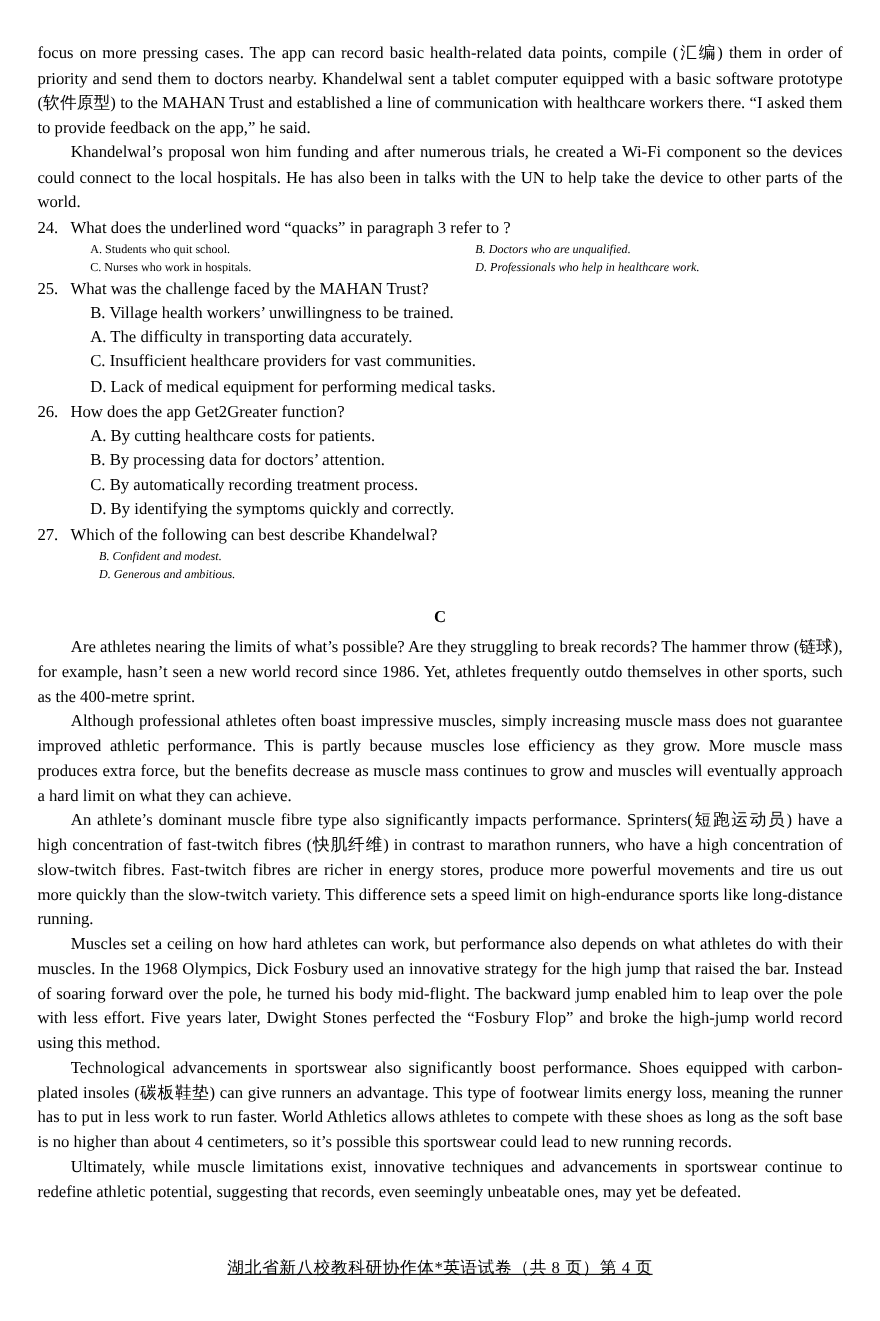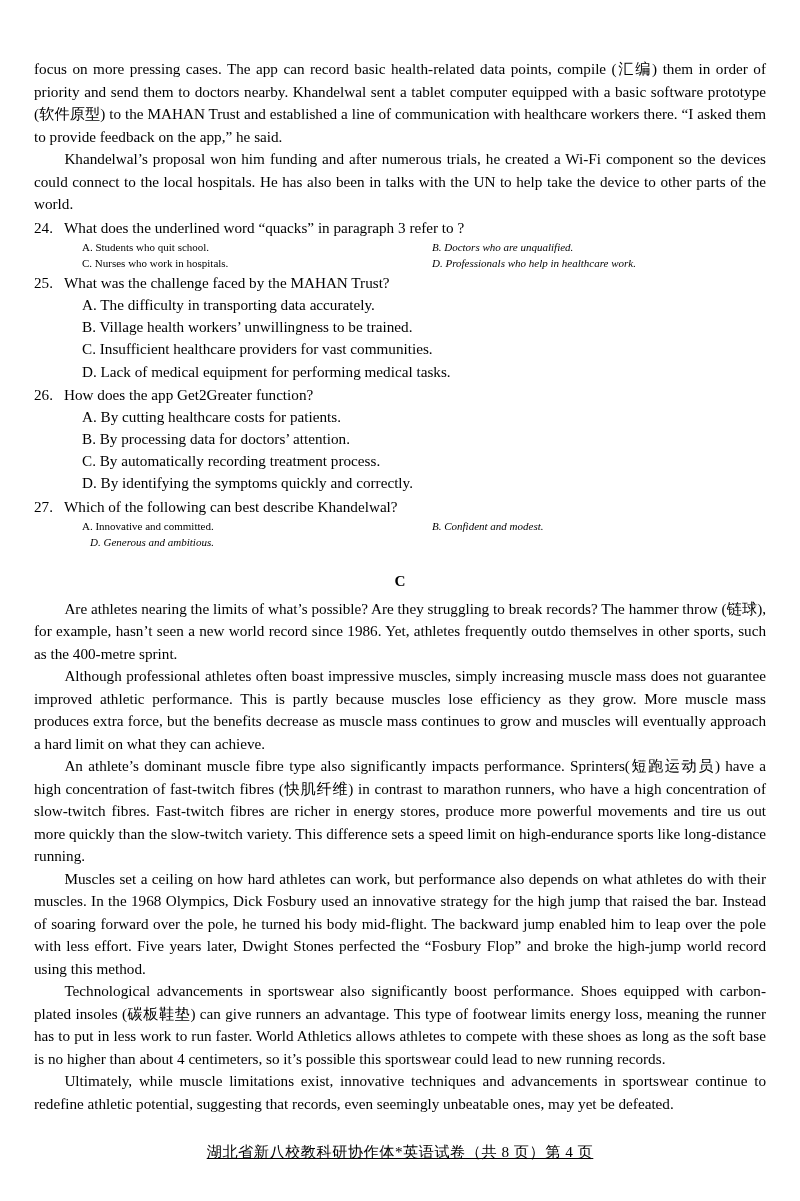--- a/index.html
+++ b/index.html
@@ -14,21 +14,21 @@
     color: #000000;
     position: relative;
     overflow: hidden;
   }
   .page {
     position: absolute;
     left: 0; top: 0;
     width: 800px;
     height: 1201px;
     box-sizing: border-box;
-    padding: 58px 34px 0 34px;
+    padding: 38px 34px 0 34px;
   }
   .para {
     font-size: 15.2px;
     line-height: 1.48;
     text-align: justify;
     text-justify: inter-word;
     margin: 0;
   }
   .indent {
     text-indent: 2.0em;
@@ -107,22 +107,22 @@
       <div class="col">C. Nurses who work in hospitals.</div>
       <div class="col right">D. Professionals who help in healthcare work.</div>
     </div>
   </div>
 
   <div class="q-block">
     <div class="q-line">
       <span class="q-num">25.</span>
       <span class="q-text">What was the challenge faced by the MAHAN Trust?</span>
     </div>
+    <div class="opt-line">B. Village health workers’ unwillingness to be trained.</div>
     <div class="opt-line">A. The difficulty in transporting data accurately.</div>
-    <div class="opt-line">B. Village health workers’ unwillingness to be trained.</div>
     <div class="opt-line">C. Insufficient healthcare providers for vast communities.</div>
     <div class="opt-line">D. Lack of medical equipment for performing medical tasks.</div>
   </div>
 
   <div class="q-block">
     <div class="q-line">
       <span class="q-num">26.</span>
       <span class="q-text">How does the app Get2Greater function?</span>
     </div>
     <div class="opt-line">A. By cutting healthcare costs for patients.</div>
@@ -130,21 +130,20 @@
     <div class="opt-line">C. By automatically recording treatment process.</div>
     <div class="opt-line">D. By identifying the symptoms quickly and correctly.</div>
   </div>
 
   <div class="q-block">
     <div class="q-line">
       <span class="q-num">27.</span>
       <span class="q-text">Which of the following can best describe Khandelwal?</span>
     </div>
     <div class="opts-two">
-      <div class="col">A. Innovative and committed.</div>
       <div class="col right">B. Confident and modest.</div>
     </div>
     <div class="opts-two">
       <div class="col right">D. Generous and ambitious.</div>
     </div>
   </div>
 
   <div class="section-letter">C</div>
 
   <p class="para indent">Are athletes nearing the limits of what’s possible? Are they struggling to break records? The hammer throw (链球), for example, hasn’t seen a new world record since 1986. Yet, athletes frequently outdo themselves in other sports, such as the 400-metre sprint.</p>

